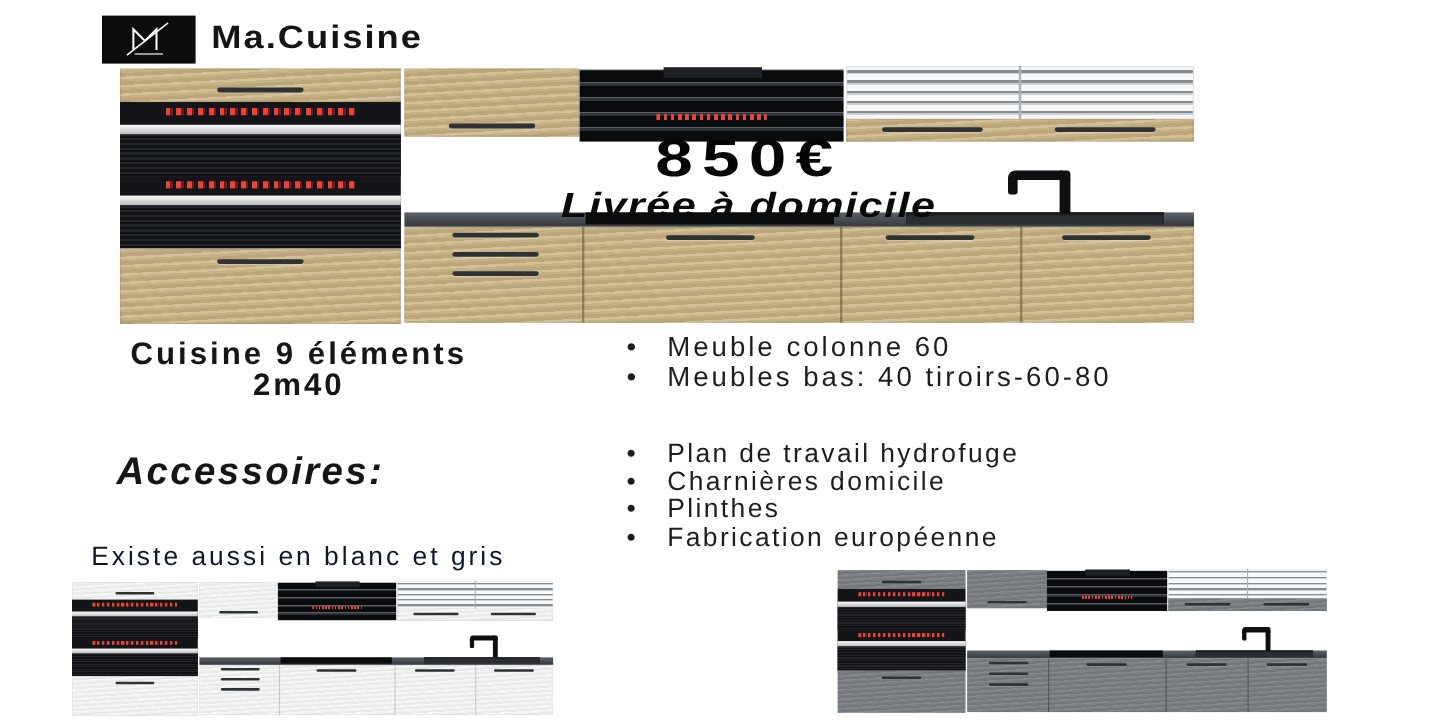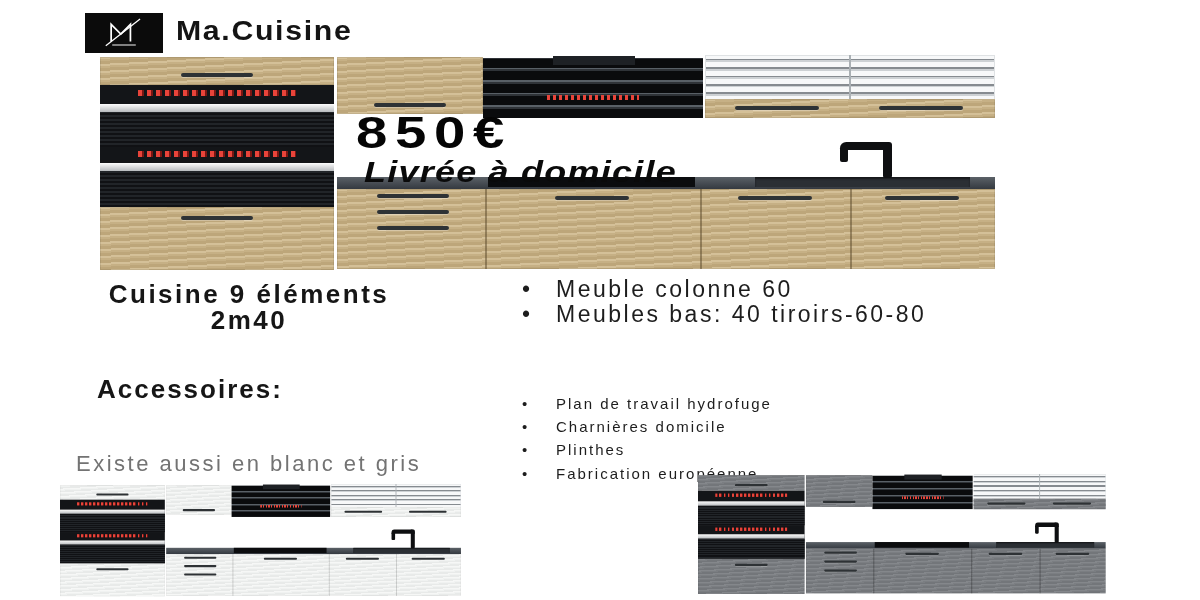--- a/index.html
+++ b/index.html
@@ -10,36 +10,36 @@
   }
   .abs{position:absolute;}
 
   
   .logo{left:85px;top:13px;width:78px;height:40px;background:#0b0b0b;
         display:flex;align-items:center;justify-content:center;}
   .brand{left:176px;top:16px;font-size:27px;font-weight:bold;letter-spacing:1.5px;
          color:#141414;transform:scaleX(1.12);transform-origin:left center;white-space:nowrap;}
 
   
-  .offer{left:412px;top:112px;width:400px;z-index:6;}
+  .offer{left:424px;top:112px;width:400px;text-align:center;z-index:6;}
   .price{font-size:44px;line-height:0.95;font-weight:bold;letter-spacing:6px;
          transform:scaleX(1.28);transform-origin:center;white-space:nowrap;color:#050505;}
   .delivery{font-size:29px;font-weight:bold;font-style:italic;letter-spacing:1px;
          margin-top:2px;transform:scaleX(1.24);transform-origin:center;white-space:nowrap;color:#0a0a0a;}
 
   
   .title{left:58px;top:281px;width:382px;text-align:center;font-weight:bold;
          font-size:26px;line-height:26px;letter-spacing:2.5px;color:#161616;}
-  .accessoires{left:97px;top:374px;font-size:26px;font-weight:bold;letter-spacing:2px;color:#161616;}
+  .accessoires{left:97px;top:374px;font-size:32px;font-weight:bold;letter-spacing:2px;color:#161616;font-style:italic;}
   .blist{list-style:none;margin:0;padding:0;position:absolute;color:#1d1d1d;}
   .blist li{white-space:nowrap;}
   .blist li::before{content:"\2022";display:inline-block;width:34px;}
   .features{left:522px;top:277px;font-size:23px;line-height:24.5px;letter-spacing:2.5px;}
-  .accessories{left:522px;top:366px;font-size:15px;line-height:23.2px;letter-spacing:2px;margin-top:26px;}
-  .variant-note{left:76px;top:451px;font-size:22px;letter-spacing:2.5px;color:#737373;white-space:nowrap;}
+  .accessories{left:522px;top:366px;font-size:22px;line-height:23.2px;letter-spacing:2px;}
+  .variant-note{left:76px;top:451px;font-size:22px;letter-spacing:2.5px;color:#0f172a;white-space:nowrap;}
 
   
   .kitchen{position:absolute;width:900px;height:215px;}
   .kitchen .k,.kitchen i{position:absolute;display:block;}
   .kitchen--wood{--p1:#d4c098;--p2:#c6b085;--p3:#bda67a;--seam:rgba(90,72,42,.5);}
   .kitchen--white{--p1:#f6f7f6;--p2:#f0f2f1;--p3:#e8eae9;--seam:rgba(0,0,0,.17);}
   .kitchen--gray{--p1:#84878b;--p2:#7b7e82;--p3:#73767a;--seam:rgba(0,0,0,.32);}
   .panel{background:repeating-linear-gradient(177deg,var(--p1) 0 2px,var(--p2) 2px 4px,var(--p3) 4px 7px);
          box-shadow:inset 0 0 0 1px rgba(0,0,0,.08);}
   .handle{height:4px;background:#2e3235;border-radius:2px;box-shadow:0 1px 0 rgba(255,255,255,.28);}

